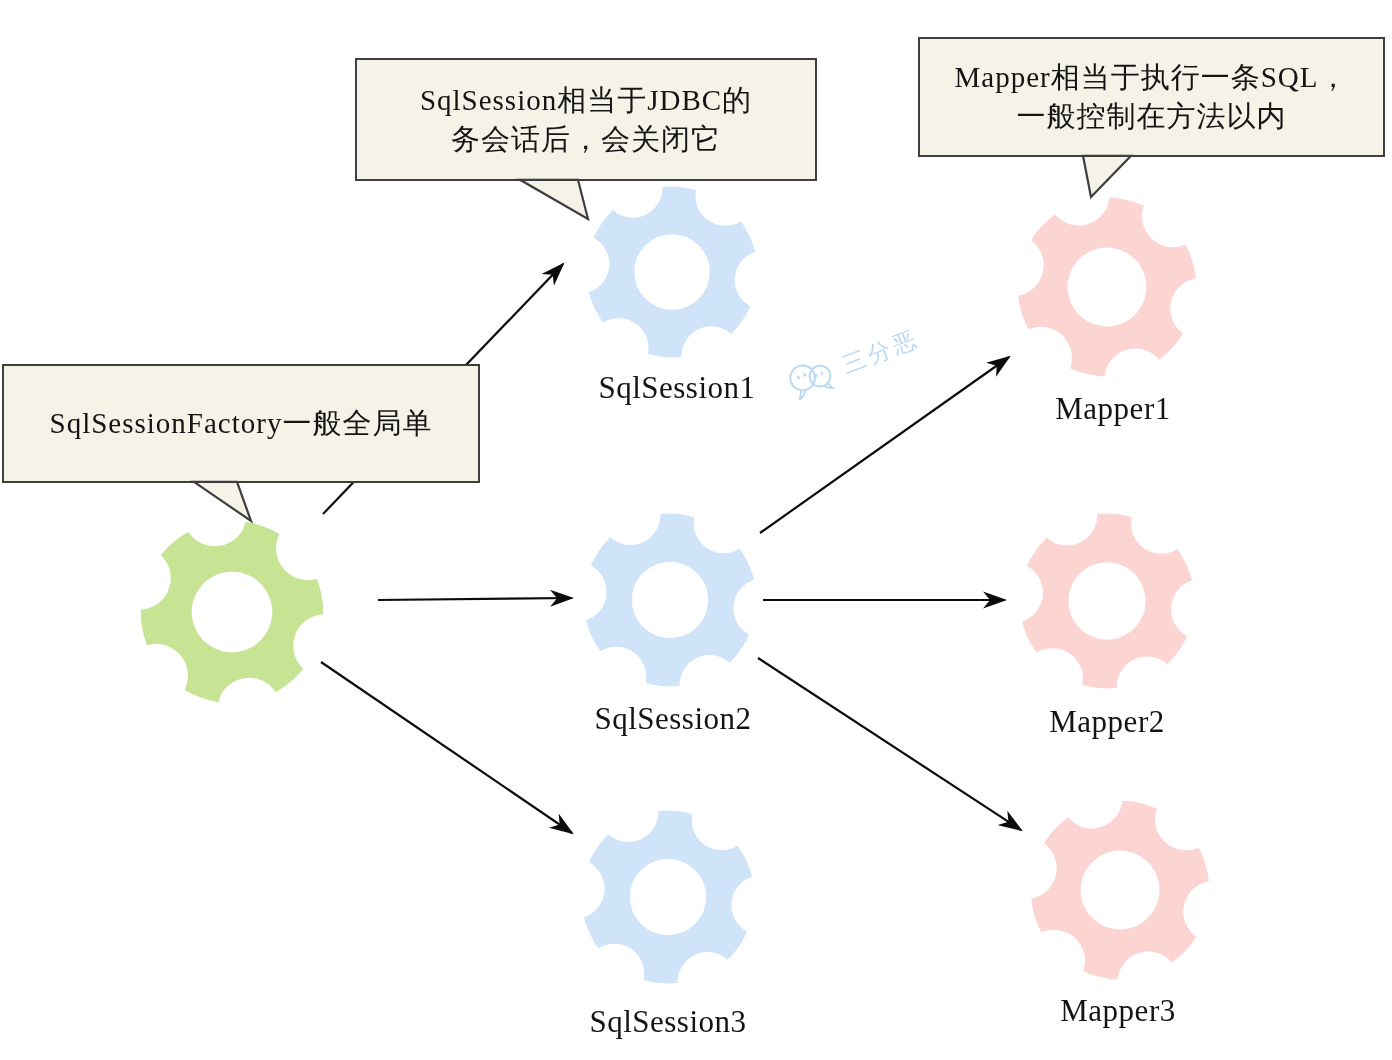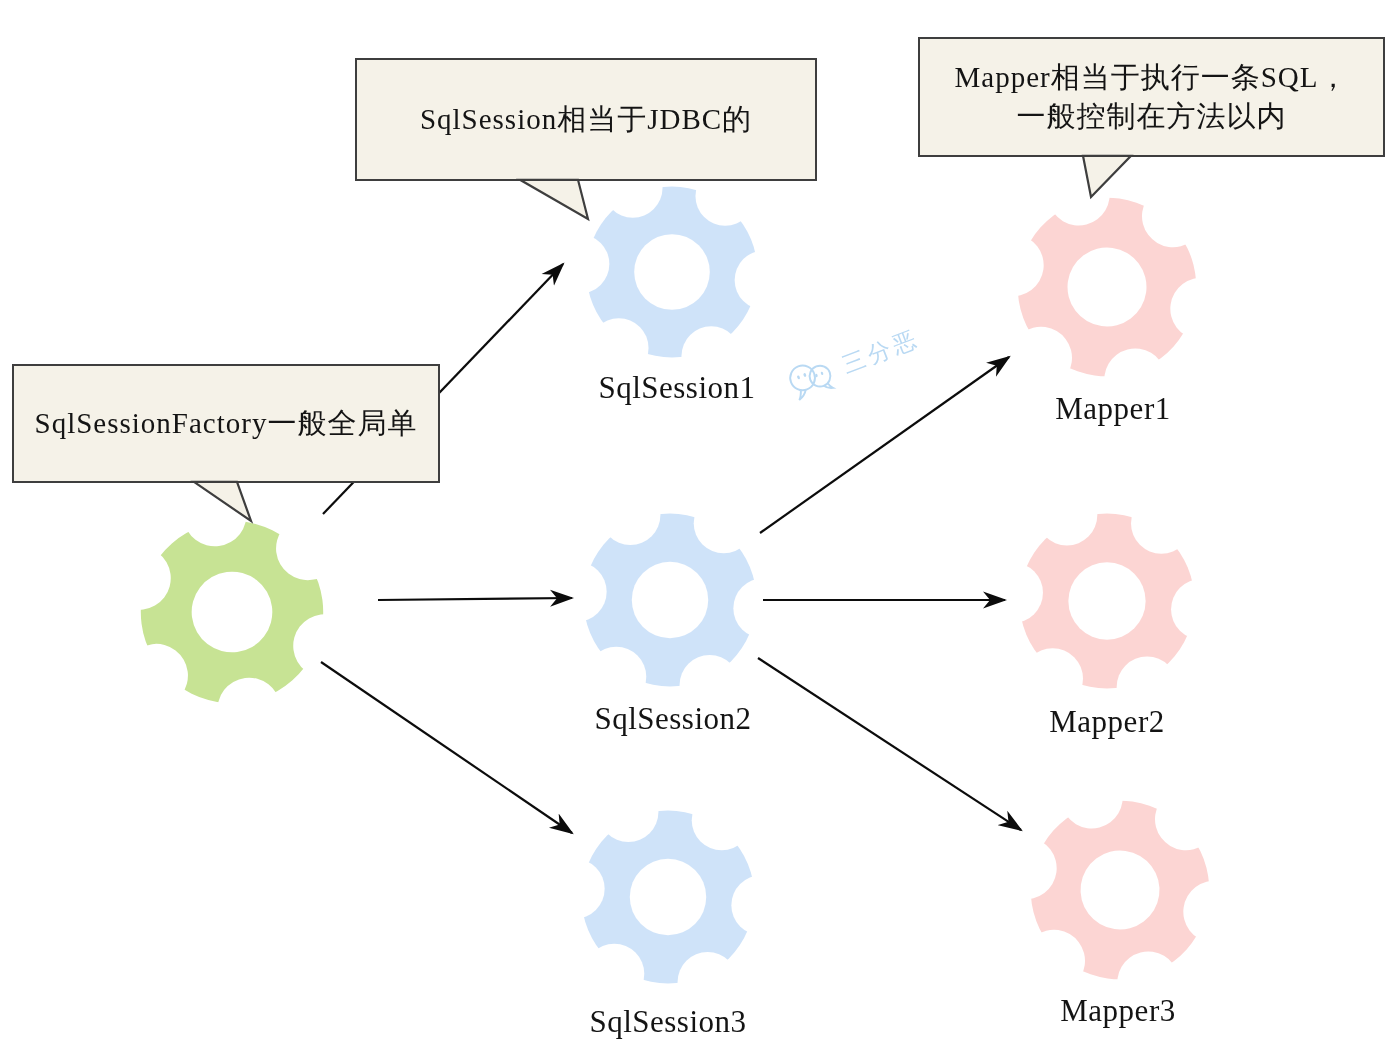--- a/index.html
+++ b/index.html
@@ -107,26 +107,27 @@
 
   <div class="node-label" style="left:677px;top:370px">SqlSession1</div>
   <div class="node-label" style="left:673px;top:701px">SqlSession2</div>
   <div class="node-label" style="left:668px;top:1004px">SqlSession3</div>
   <div class="node-label" style="left:1113px;top:391px">Mapper1</div>
   <div class="node-label" style="left:1107px;top:704px">Mapper2</div>
   <div class="node-label" style="left:1118px;top:993px">Mapper3</div>
 
   <div class="callout" style="left:355px;top:58px;width:462px;height:123px">
     <div>SqlSession相当于JDBC的</div>
+    <div>务会话后，会关闭它</div>
   </div>
   <div class="callout" style="left:918px;top:37px;width:467px;height:120px">
     <div>Mapper相当于执行一条SQL，</div>
     <div>一般控制在方法以内</div>
   </div>
-  <div class="callout" style="left:12px;top:364px;width:428px;height:119px">
+  <div class="callout" style="left:2px;top:364px;width:478px;height:119px">
     <div>SqlSessionFactory一般全局单</div>
   </div>
 
   <svg class="layer tails">
     <polygon points="520,179.8 578,179.8 588,219"></polygon>
     <polygon points="1083,155.8 1131,155.8 1091,197"></polygon>
     <polygon points="194,481.8 237,481.8 251,521"></polygon>
   </svg>
 
   <div class="watermark">

